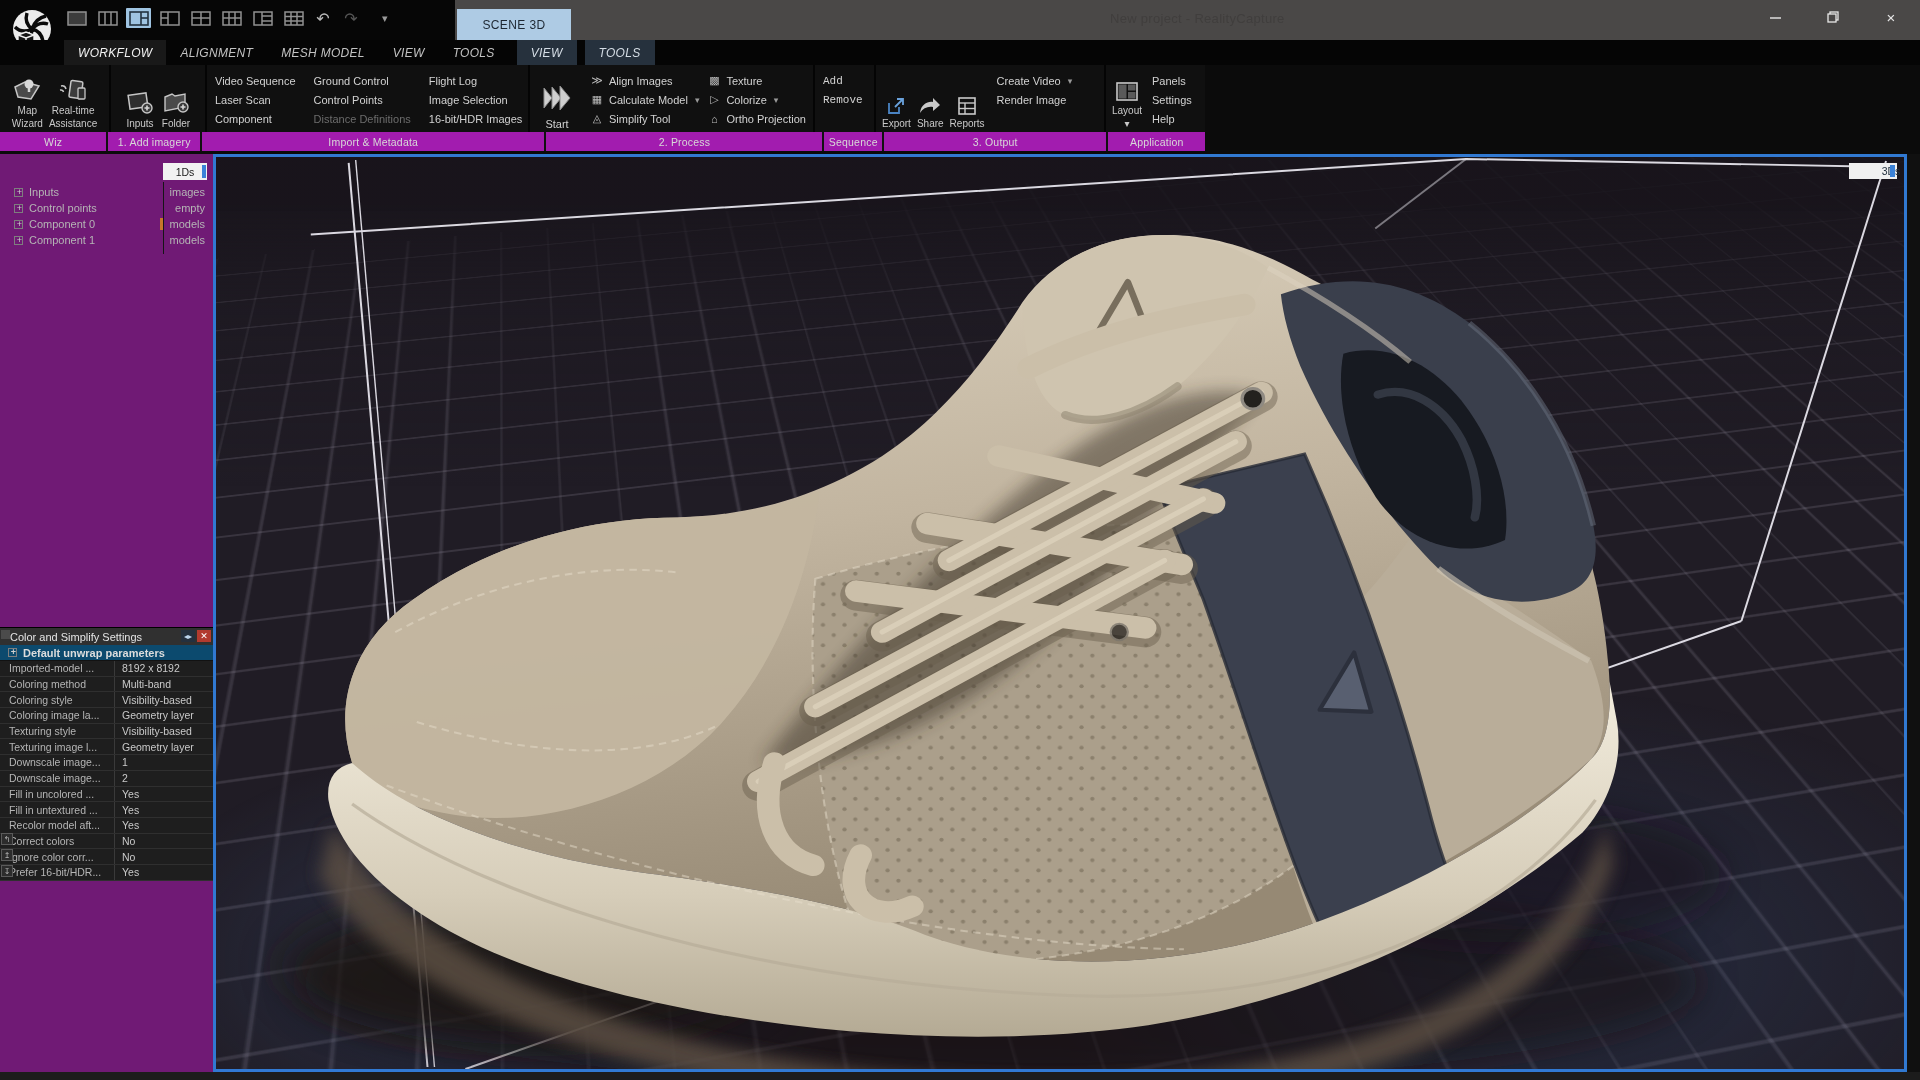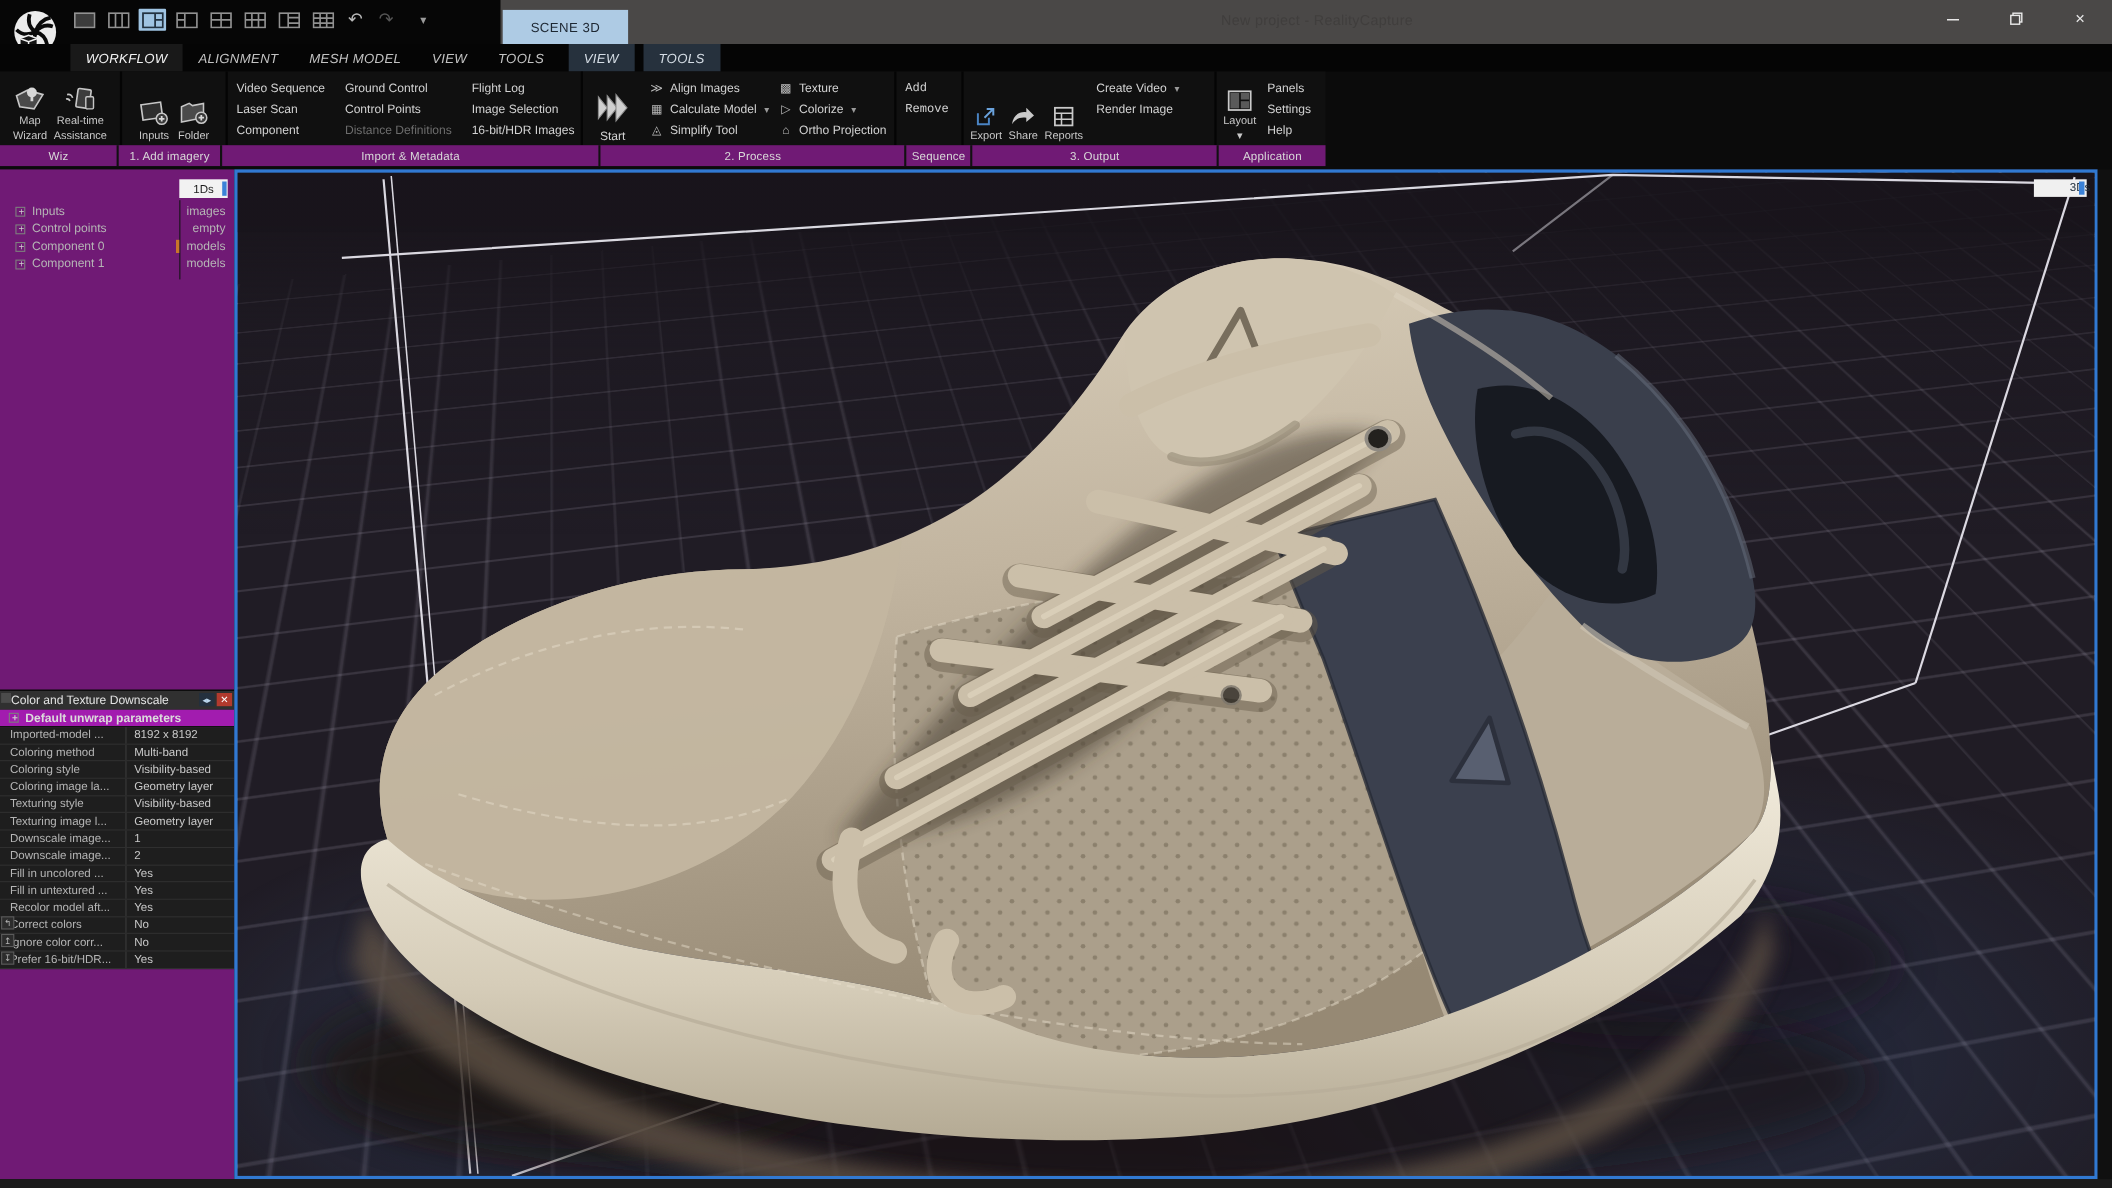--- a/index.html
+++ b/index.html
@@ -50,21 +50,21 @@
   .txtcol{display:flex;flex-direction:column;justify-content:flex-start;padding-top:3px;}
   .ritem{height:19px;display:flex;align-items:center;gap:5px;font-size:11px;color:#d2d2d2;white-space:nowrap;padding:0 4px;}
   .ritem .ric{width:14px;text-align:center;color:#b9b9b9;font-size:11px;}
   .ritem .arr{color:#9a9a9a;font-size:9px;margin-left:2px;}
   .ritem.disabled{color:#6c6c6c;}
   .startbtn{display:flex;flex-direction:column;align-items:center;justify-content:flex-end;margin-right:6px;padding:0 6px;}
   .startbtn .lbl{font-size:11px;color:#d2d2d2;margin-top:2px;}
 
   
   #grouplabels{position:absolute;left:0;top:132px;width:1205px;height:19px;display:flex;background:#141414;}
-  .glabel{height:100%;background:#701a75;border-right:2px solid #111;color:#d8d8d8;font-size:10.5px;
+  .glabel{height:100%;background:#a21caf;border-right:2px solid #111;color:#d8d8d8;font-size:10.5px;
           display:flex;align-items:center;justify-content:center;letter-spacing:.2px;}
 
   
   #sidebar{position:absolute;left:0;top:154px;width:213px;height:918px;background:#701a75;}
   #tree-tab{position:absolute;right:6px;top:9px;width:44px;height:17px;background:#f2f2f2;color:#1a1a1a;
             font-size:10.5px;display:flex;align-items:center;justify-content:center;}
   #tree-tab .bluechip{position:absolute;right:1px;top:2px;width:4px;height:13px;background:#3b82d8;}
   #tree-divider{position:absolute;left:163px;top:28px;width:1px;height:72px;background:#151515;}
   #tree{position:absolute;left:0;top:30px;width:213px;}
   .trow{position:relative;height:16px;display:flex;align-items:center;font-size:11px;color:#b5b5b5;}
@@ -73,21 +73,21 @@
   .tval{position:absolute;right:8px;color:#b5b5b5;}
   .orange-tick{position:absolute;left:160px;top:2px;width:3px;height:12px;background:#c8762a;}
 
   
   #settings{position:absolute;left:0;top:627px;width:213px;height:254px;background:#1e1e1e;border-top:1px solid #000;}
   #settings-title{height:17px;background:#303030;display:flex;align-items:center;font-size:11px;color:#e3e3e3;padding-left:10px;position:relative;}
   #settings-title .dockbtn{position:absolute;right:18px;top:2px;width:14px;height:12px;background:#24303e;color:#bcd6ee;
       font-size:8px;display:flex;align-items:center;justify-content:center;}
   #settings-title .closebtn{position:absolute;right:2px;top:2px;width:14px;height:12px;background:#b23a2e;color:#fff;
       font-size:9px;display:flex;align-items:center;justify-content:center;}
-  #settings-sub{height:16px;background:#a21caf;display:flex;align-items:center;font-size:11px;font-weight:bold;color:#dcdcdc;border-bottom:1px solid #121212;}
+  #settings-sub{height:16px;background:#0c4a6e;display:flex;align-items:center;font-size:11px;font-weight:bold;color:#dcdcdc;border-bottom:1px solid #121212;}
   #settings-sub .expander{margin-left:8px;}
   .srow{height:15.7px;display:flex;border-bottom:1px solid #2f2f2f;font-size:10.5px;}
   .srow .slabel{width:114px;padding-left:9px;display:flex;align-items:center;color:#b5b5b5;}
   .srow .sval{flex:1;border-left:1px solid #3a3a3a;padding-left:7px;display:flex;align-items:center;color:#c9c9c9;}
   #panel-grip{position:absolute;left:1px;top:630px;width:9px;height:9px;background:#4b4b4b;}
   .edge-btn{position:absolute;left:1px;width:12px;height:12px;background:#2c2c2c;border:1px solid #5a5a5a;
             color:#b5b5b5;font-size:8px;display:flex;align-items:center;justify-content:center;}
 
   
   #viewport{position:absolute;left:213px;top:154px;width:1694px;height:918px;border:3px solid #3179d2;background:#201c25;overflow:hidden;}
@@ -492,21 +492,21 @@
       <div class="trow">
         <span class="expander"></span>
         <span>Component 1</span>
         <span class="tval">models</span>
       </div>
     </div>
   </div>
 
   <div id="settings">
     <div id="settings-title">
-      <span>Color and Texture Downscale</span>
+      <span>Color and Simplify Settings</span>
       <span class="dockbtn">◂▸</span>
       <span class="closebtn">✕</span>
     </div>
     <div id="settings-sub">
       <span class="expander"></span>
       <span>Default unwrap parameters</span>
     </div>
     <div class="srow">
         <div class="slabel">Imported-model ...</div>
         <div class="sval">8192 x 8192</div>

